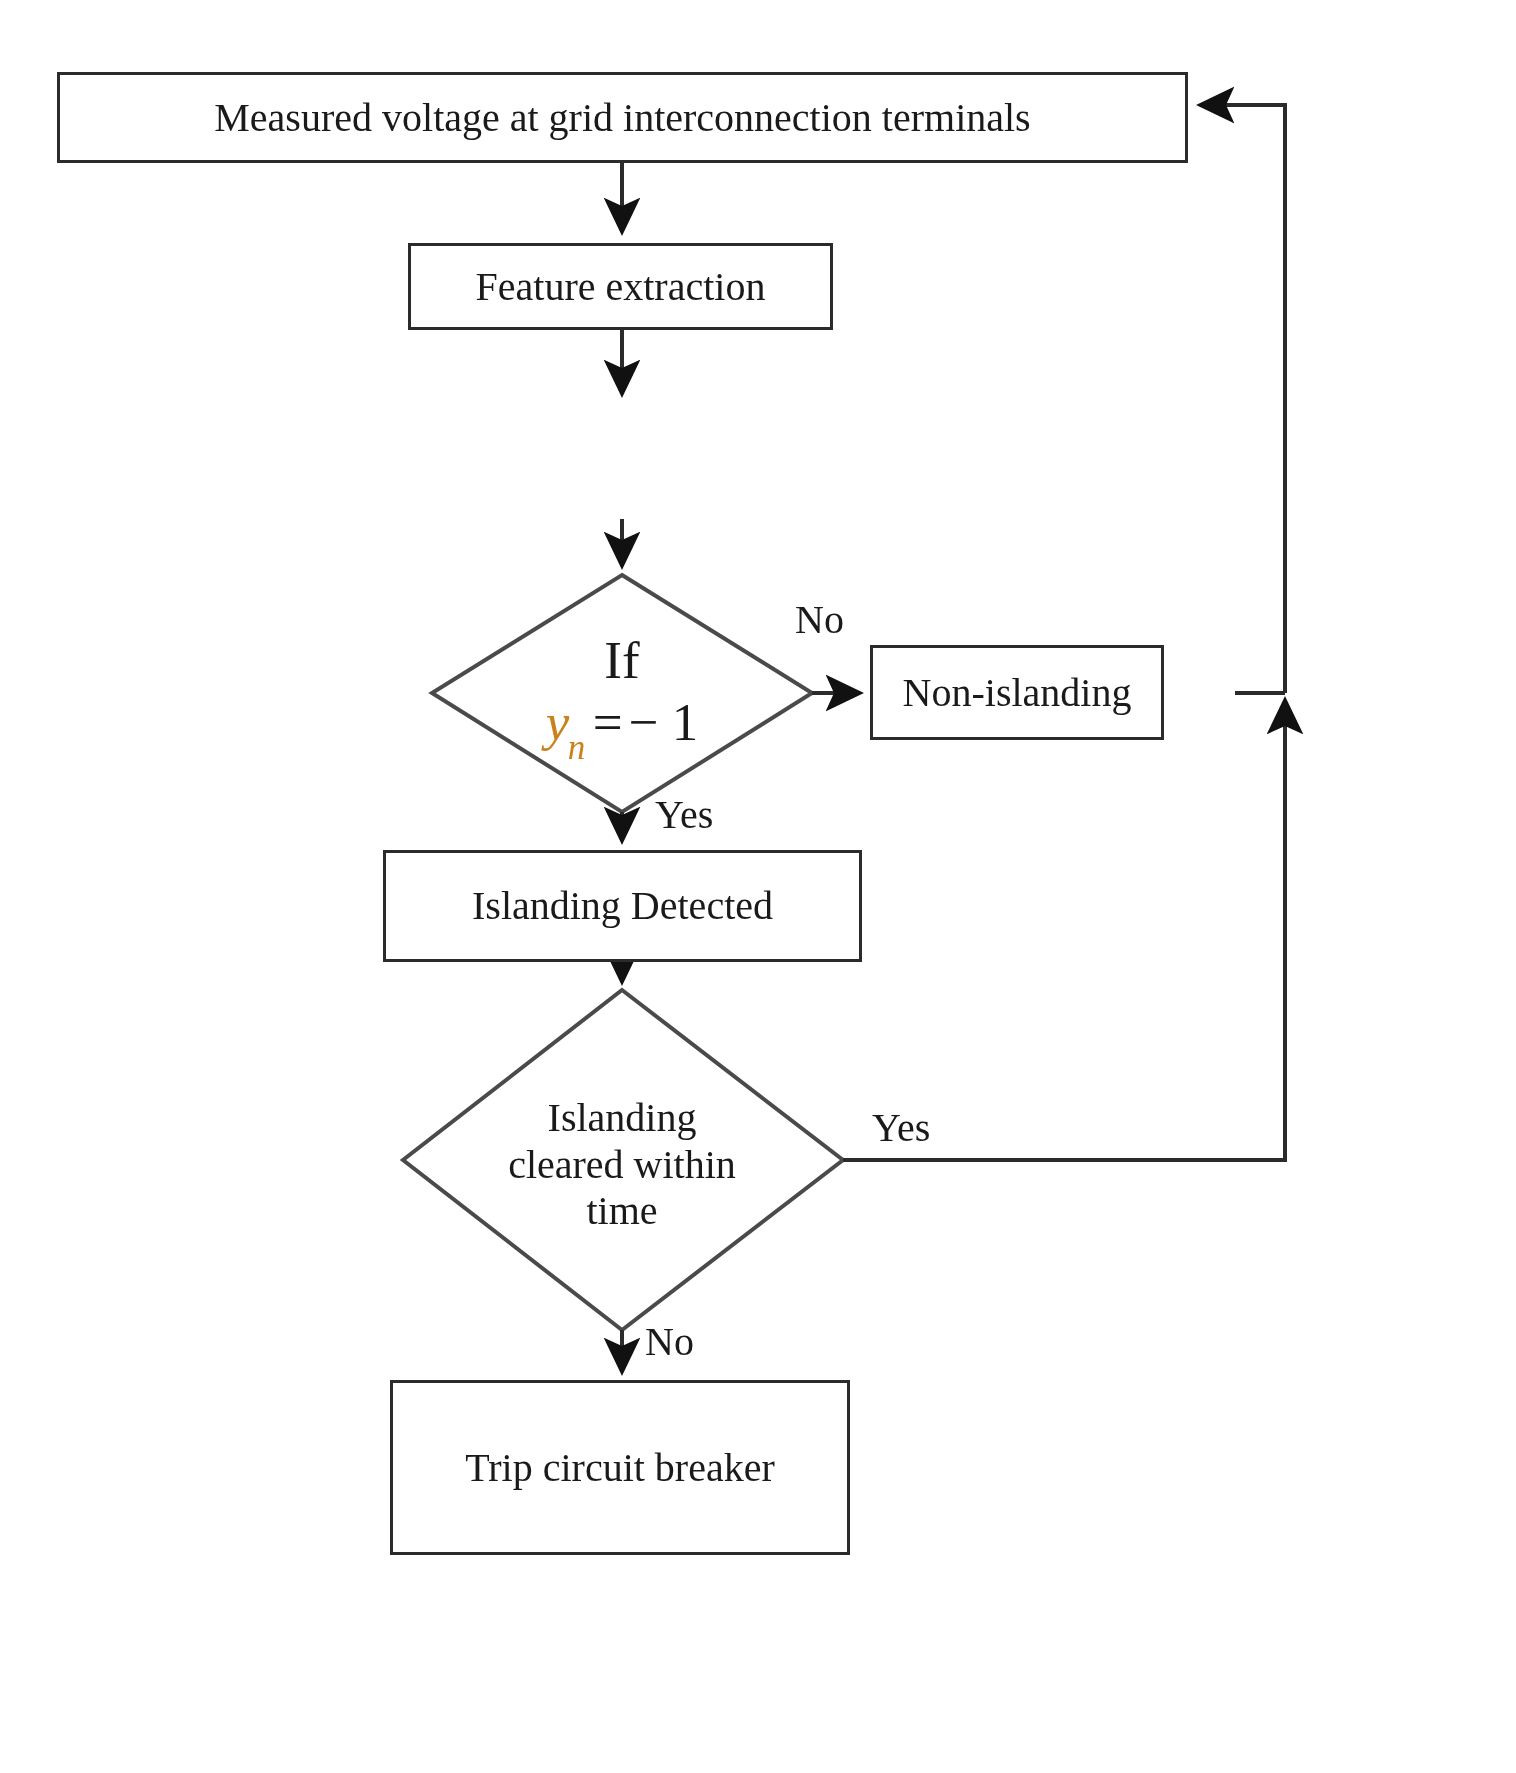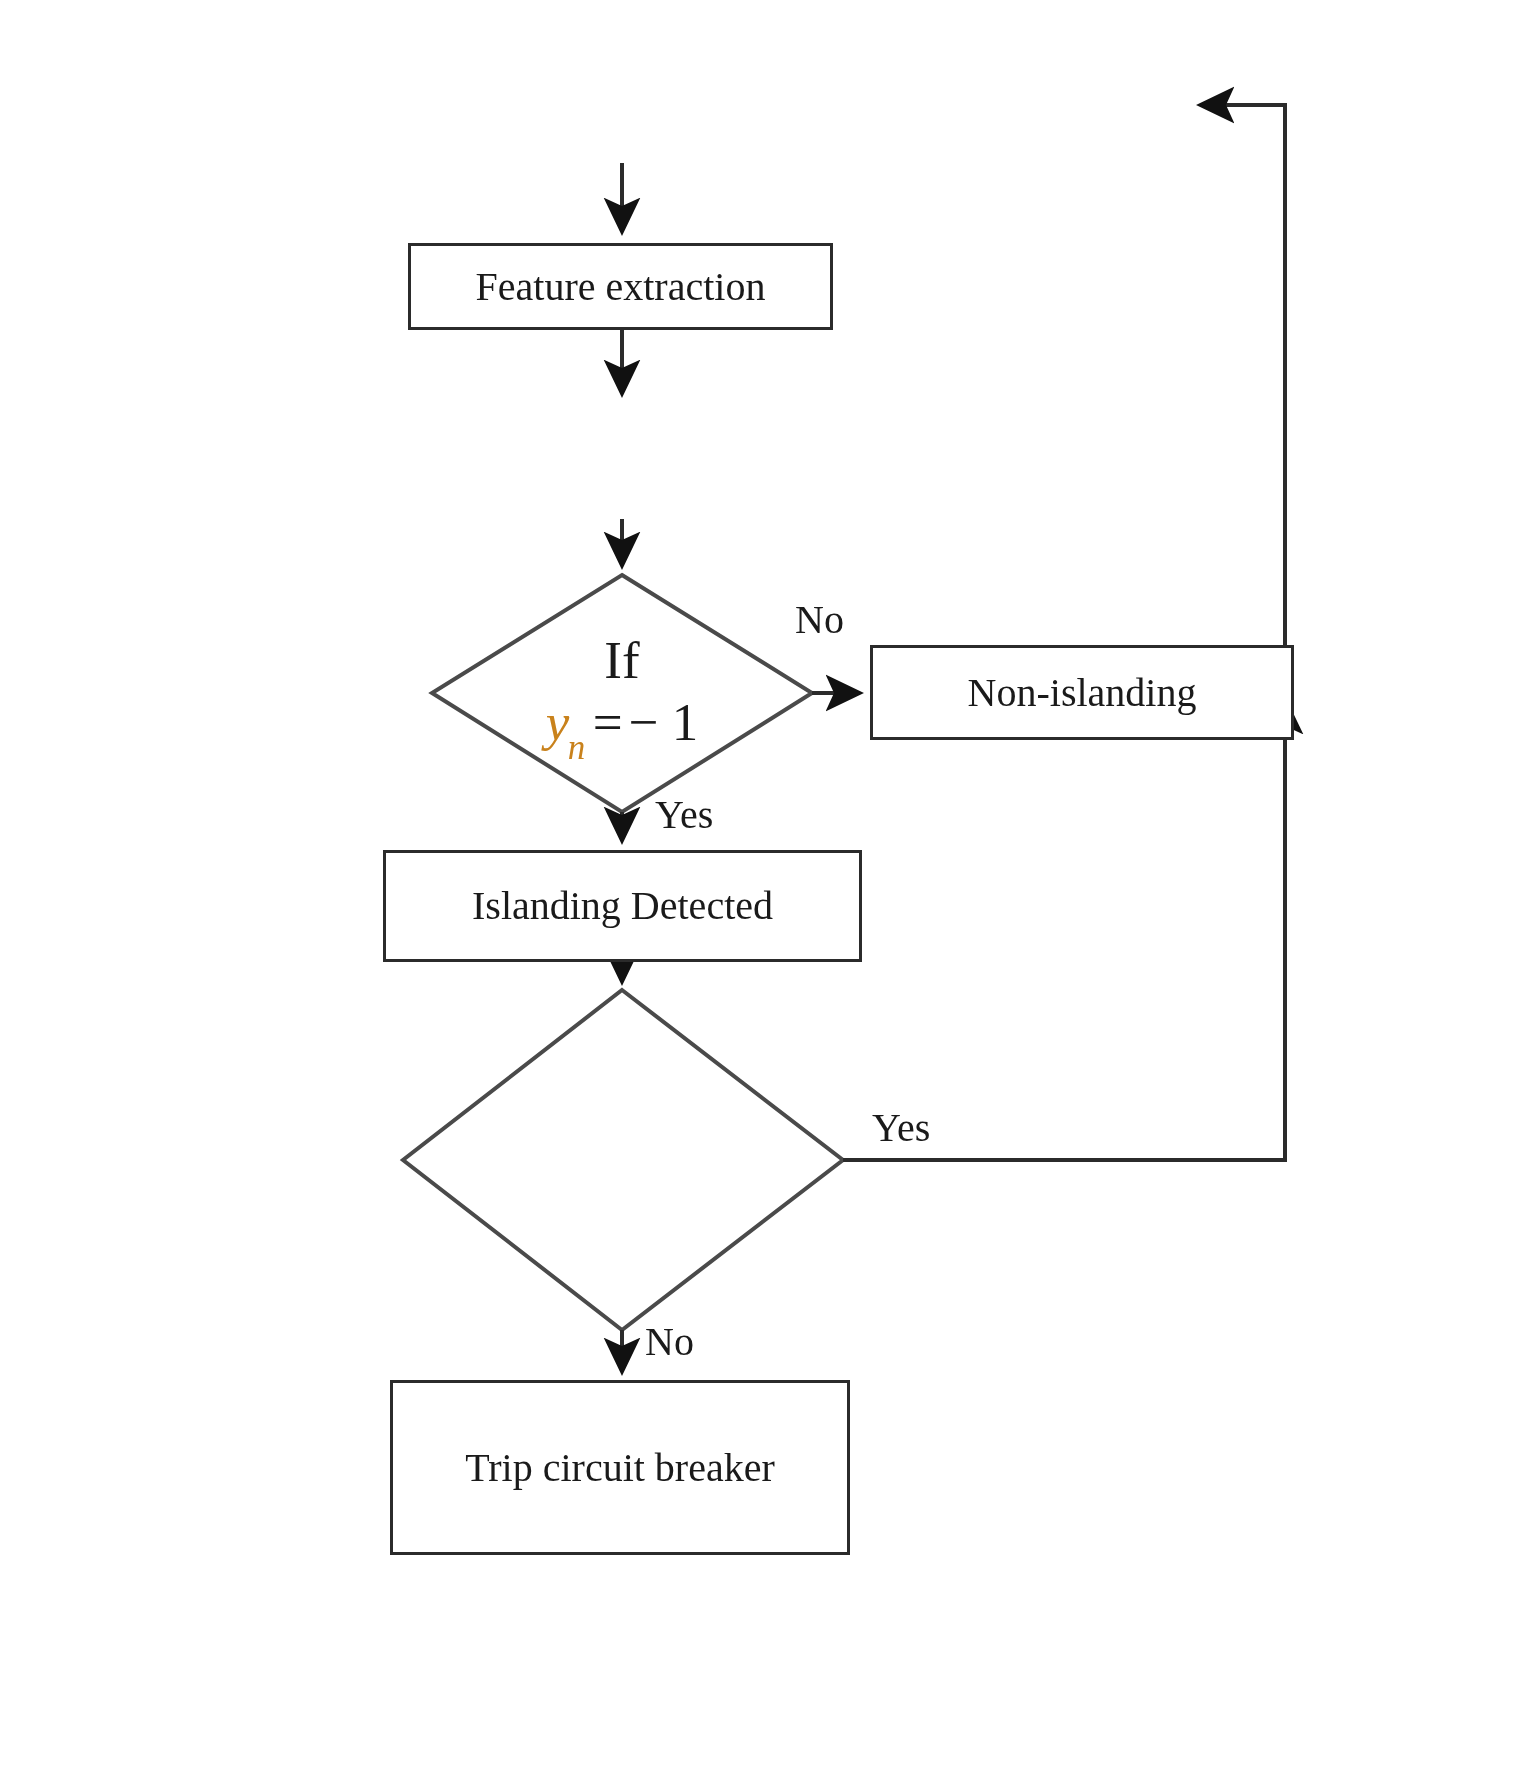--- a/index.html
+++ b/index.html
@@ -109,45 +109,53 @@
 
       <line x1="1285" y1="760" x2="1285" y2="700" marker-end="url(#ah)"></line>
 
       <line x1="1235" y1="693" x2="1285" y2="693"></line>
 
       <polyline points="1285,693 1285,105 1215,105"></polyline>
       <line x1="1250" y1="105" x2="1200" y2="105" marker-end="url(#ah)"></line>
     </g>
   </svg>
 
+  <div class="node proc" style="left:57px; top:72px; width:1131px; height:91px; font-size:40px;">
+    <span class="txt">Measured voltage at grid interconnection terminals</span>
+  </div>
 
   <div class="node proc" style="left:408px; top:243px; width:425px; height:87px; font-size:40px;">
     <span class="txt">Feature extraction</span>
   </div>
 
 
-  <div class="node proc" style="left:870px; top:645px; width:424px; height:95px; font-size:40px;">
+  <div class="node proc" style="left:870px; top:645px; width:294px; height:95px; font-size:40px;">
     <span class="txt">Non-islanding</span>
   </div>
 
   <div class="node proc" style="left:383px; top:850px; width:479px; height:112px; font-size:40px;">
     <span class="txt">Islanding Detected</span>
   </div>
 
   <div class="node proc" style="left:390px; top:1380px; width:460px; height:175px; font-size:40px;">
     <span class="txt">Trip circuit breaker</span>
   </div>
 
   <div class="diamond-text" style="left:462px; top:608px; width:320px; height:175px; font-size:53px;">
     <span>If</span>
     <span class="eq" style="">
       <span class="var">y</span><span class="sub">n</span><span class="op">=</span><span class="num">− 1</span>
     </span>
   </div>
 
+  <div class="diamond-text" style="left:452px; top:1075px; width:340px; height:180px; font-size:40px;">
+    <span>Islanding</span>
+    <span>cleared within</span>
+    <span>time</span>
+  </div>
 
   <div class="lbl" style="left:795px; top:600px; font-size:40px;">
     <span>No</span>
   </div>
 
   <div class="lbl" style="left:655px; top:795px; font-size:40px;">
     <span>Yes</span>
   </div>
 
   <div class="lbl" style="left:872px; top:1108px; font-size:40px;">

